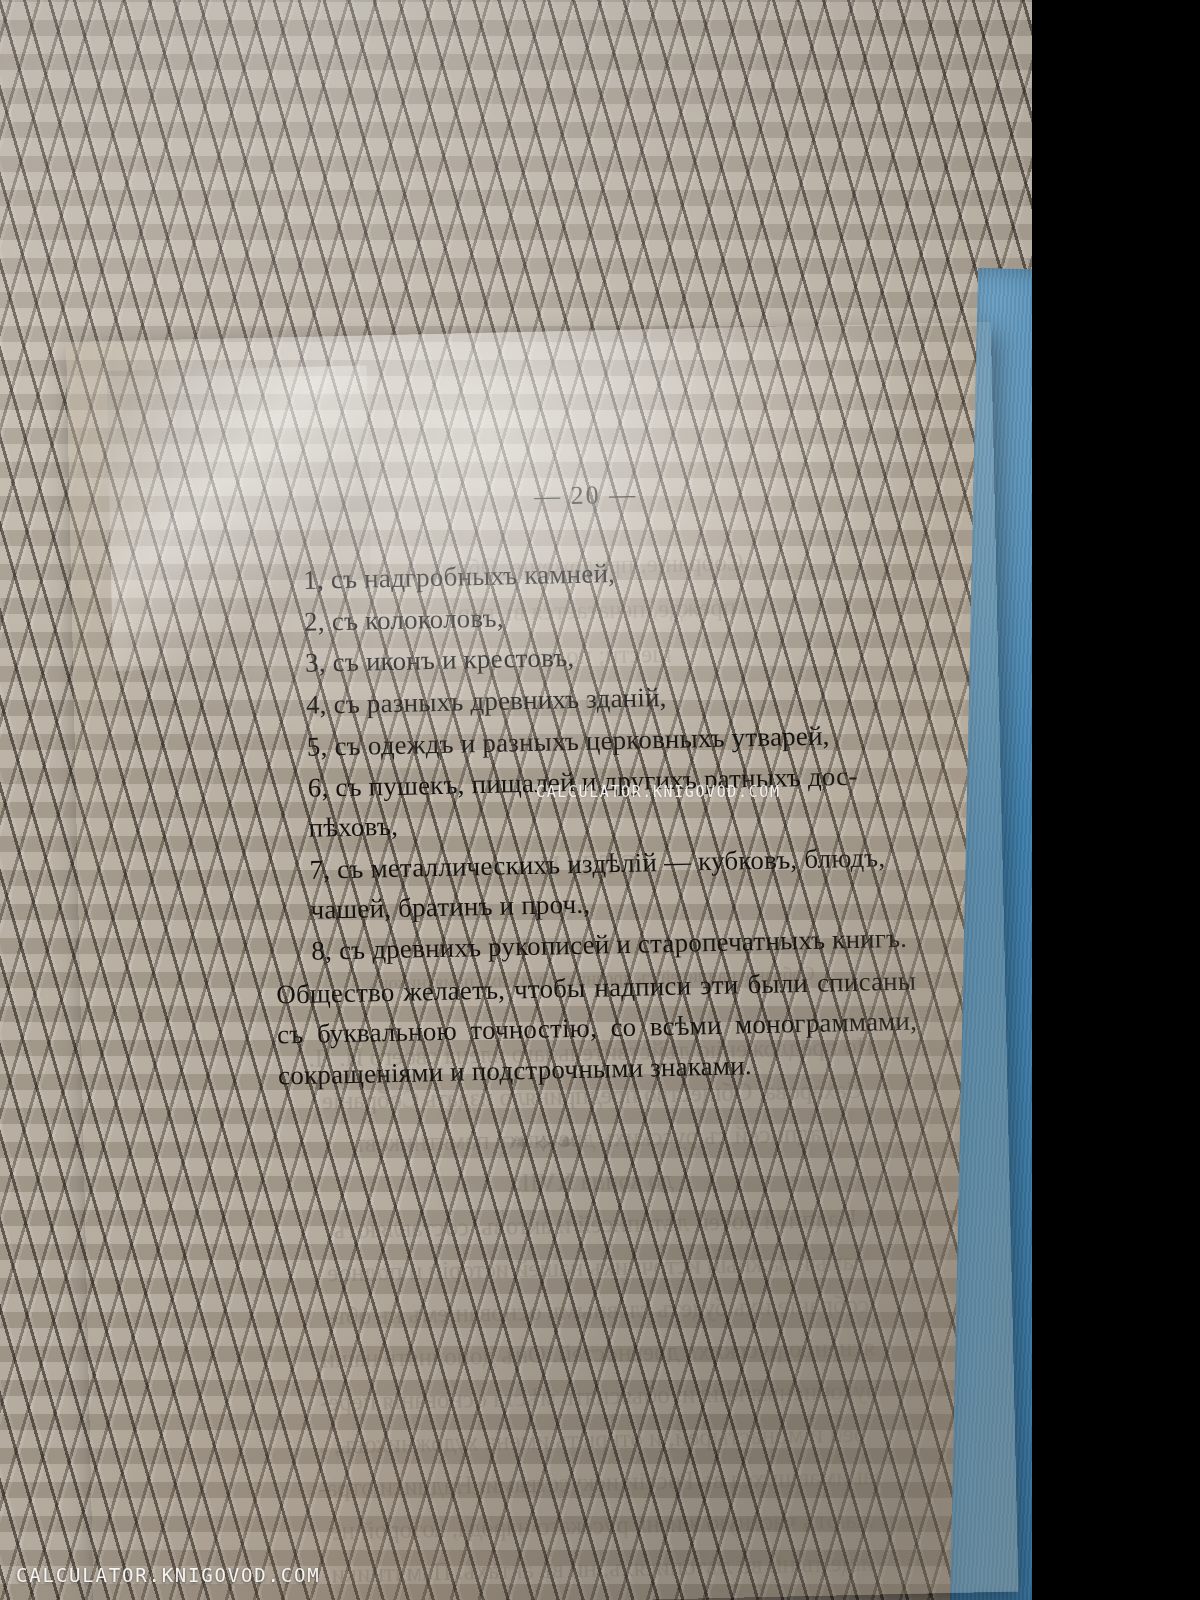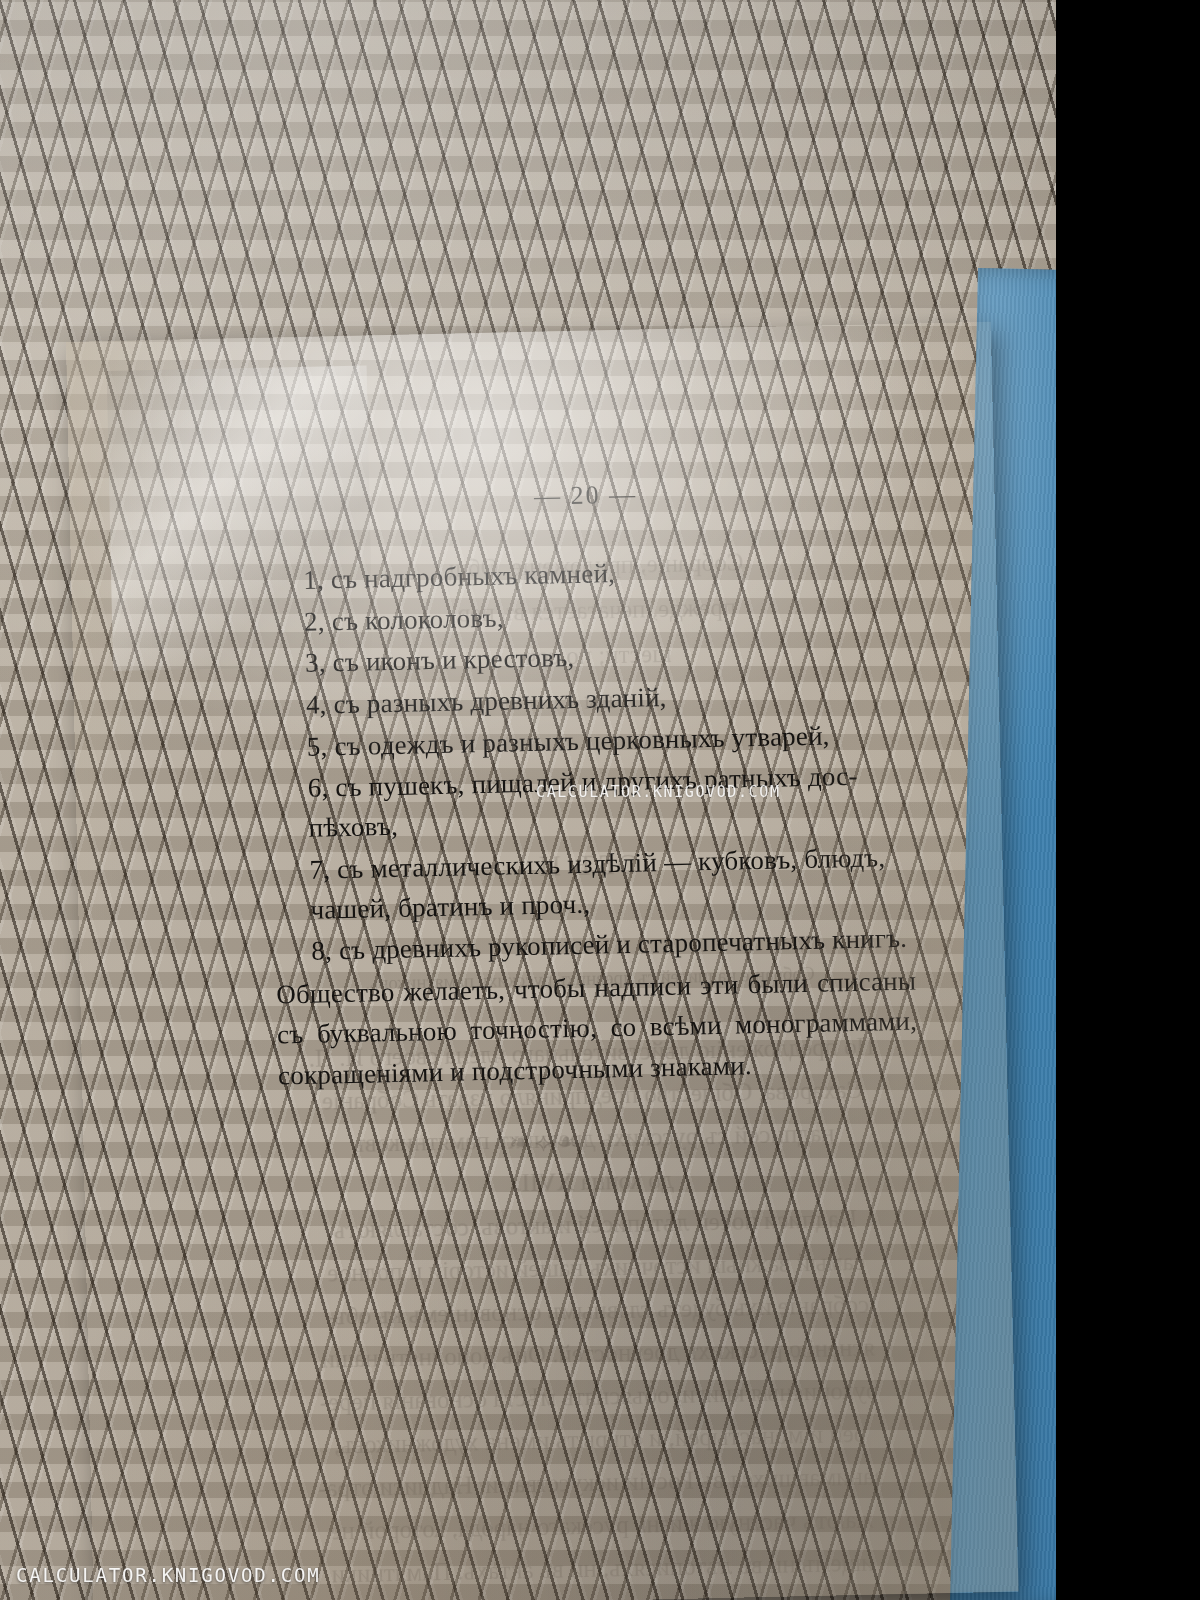--- a/index.html
+++ b/index.html
@@ -13,21 +13,20 @@
     overflow: hidden;
     font-family: "Liberation Serif", serif;
   }
 
   #scene {
     position: relative;
     width: 1032px;
     height: 1600px;
     overflow: hidden;
     background: #b9b2a8;
-    padding-left: 24px;
   }
 
   
   .mat {
     position: absolute;
     inset: 0;
     background:
       repeating-linear-gradient(
         74deg,
         rgba(255,255,255,0.00) 0px,

